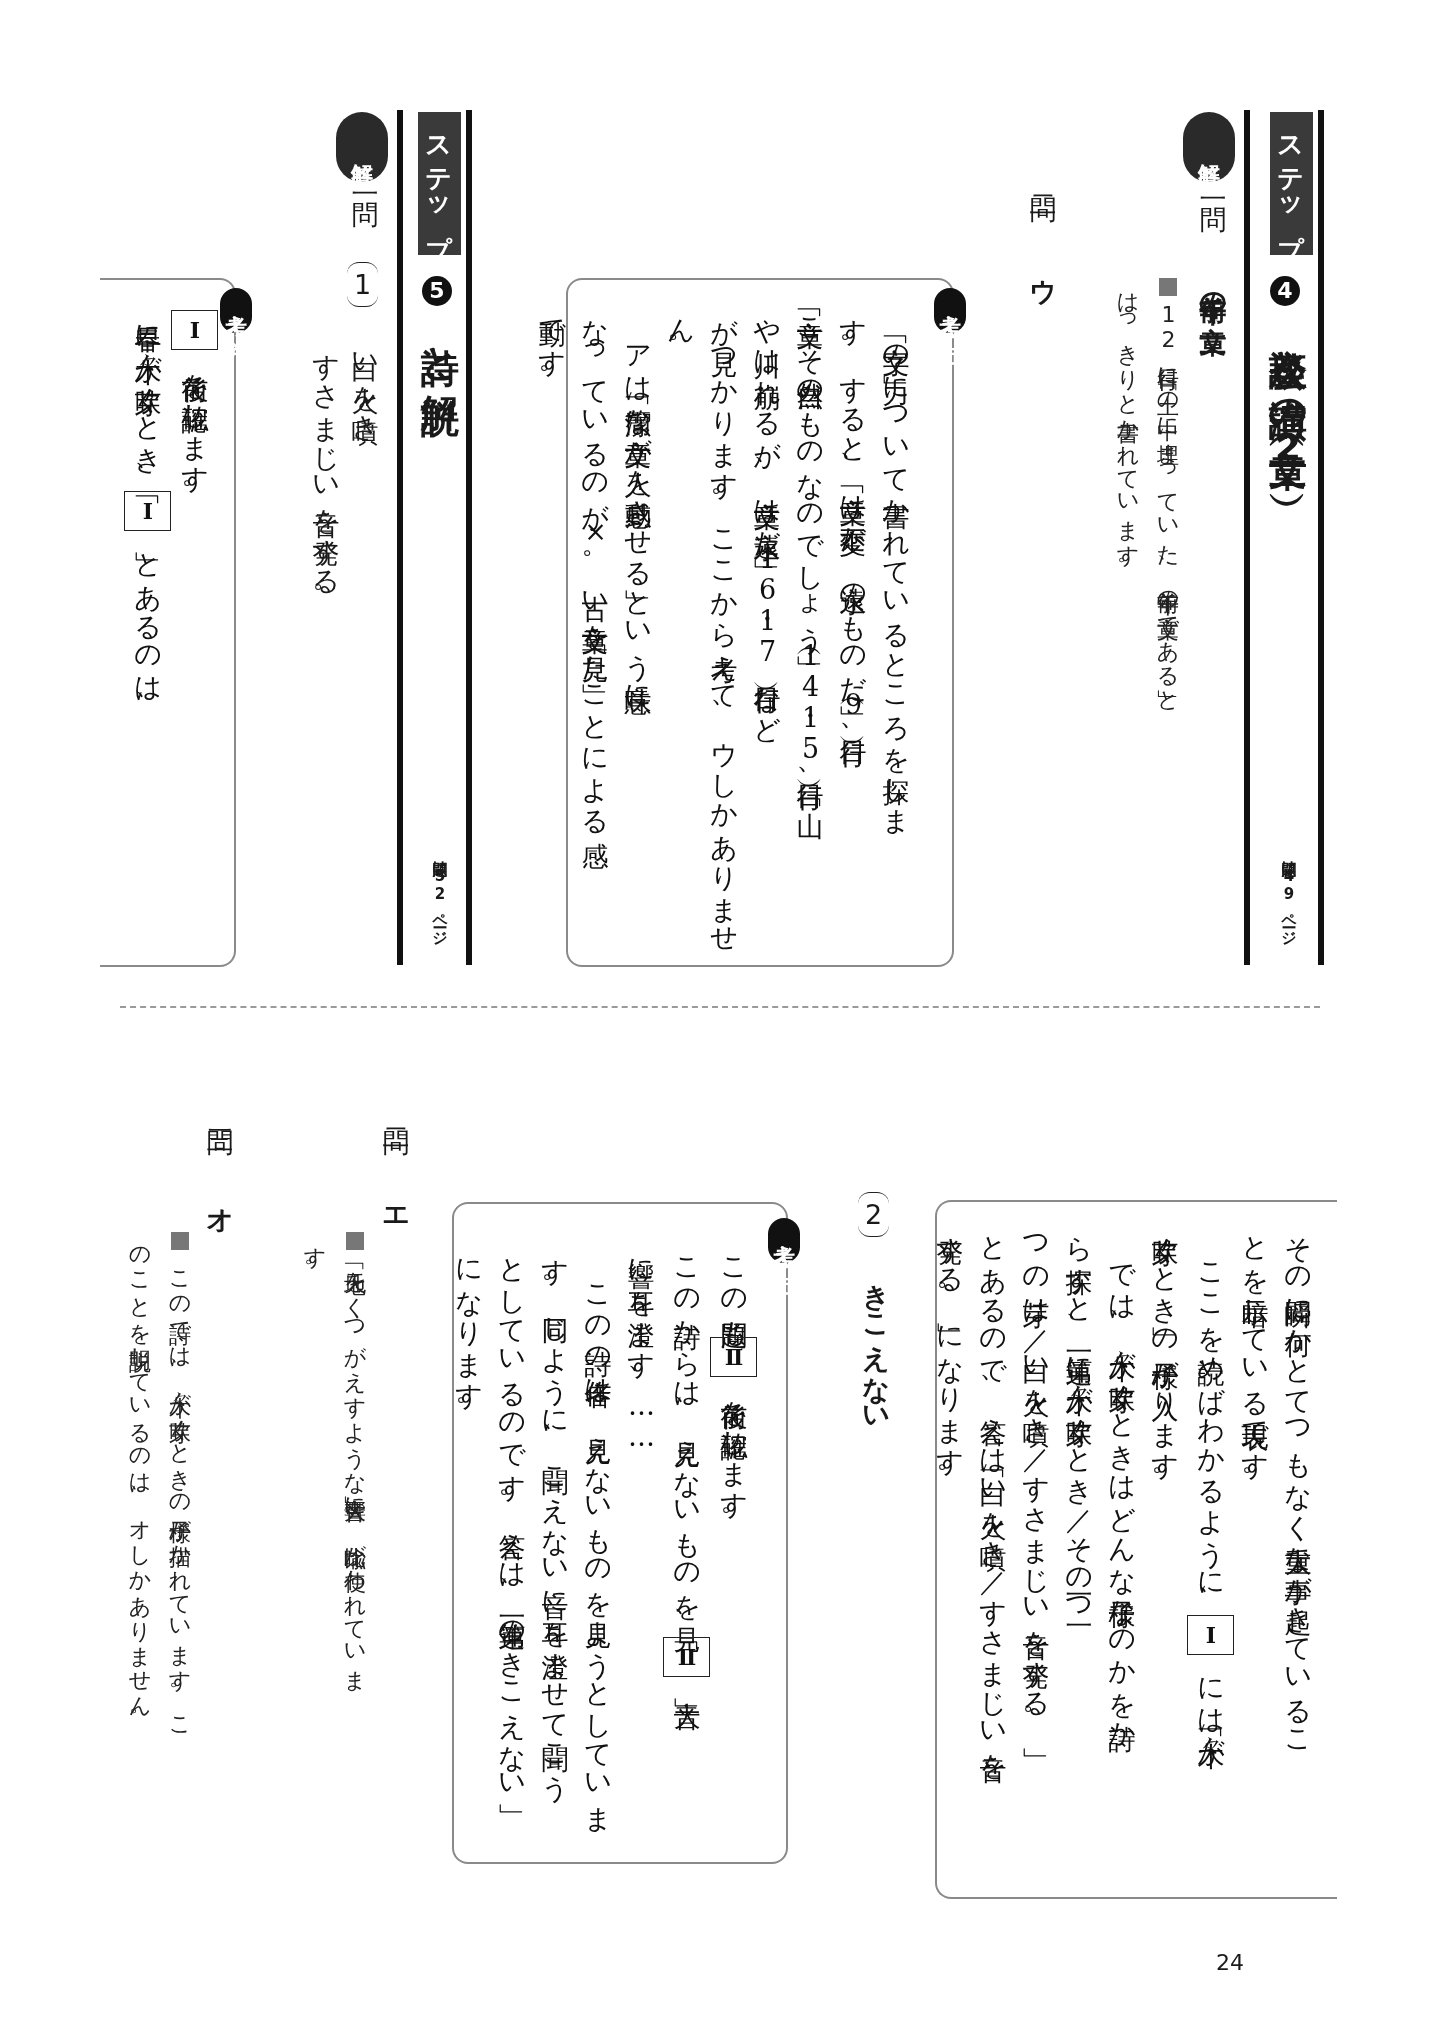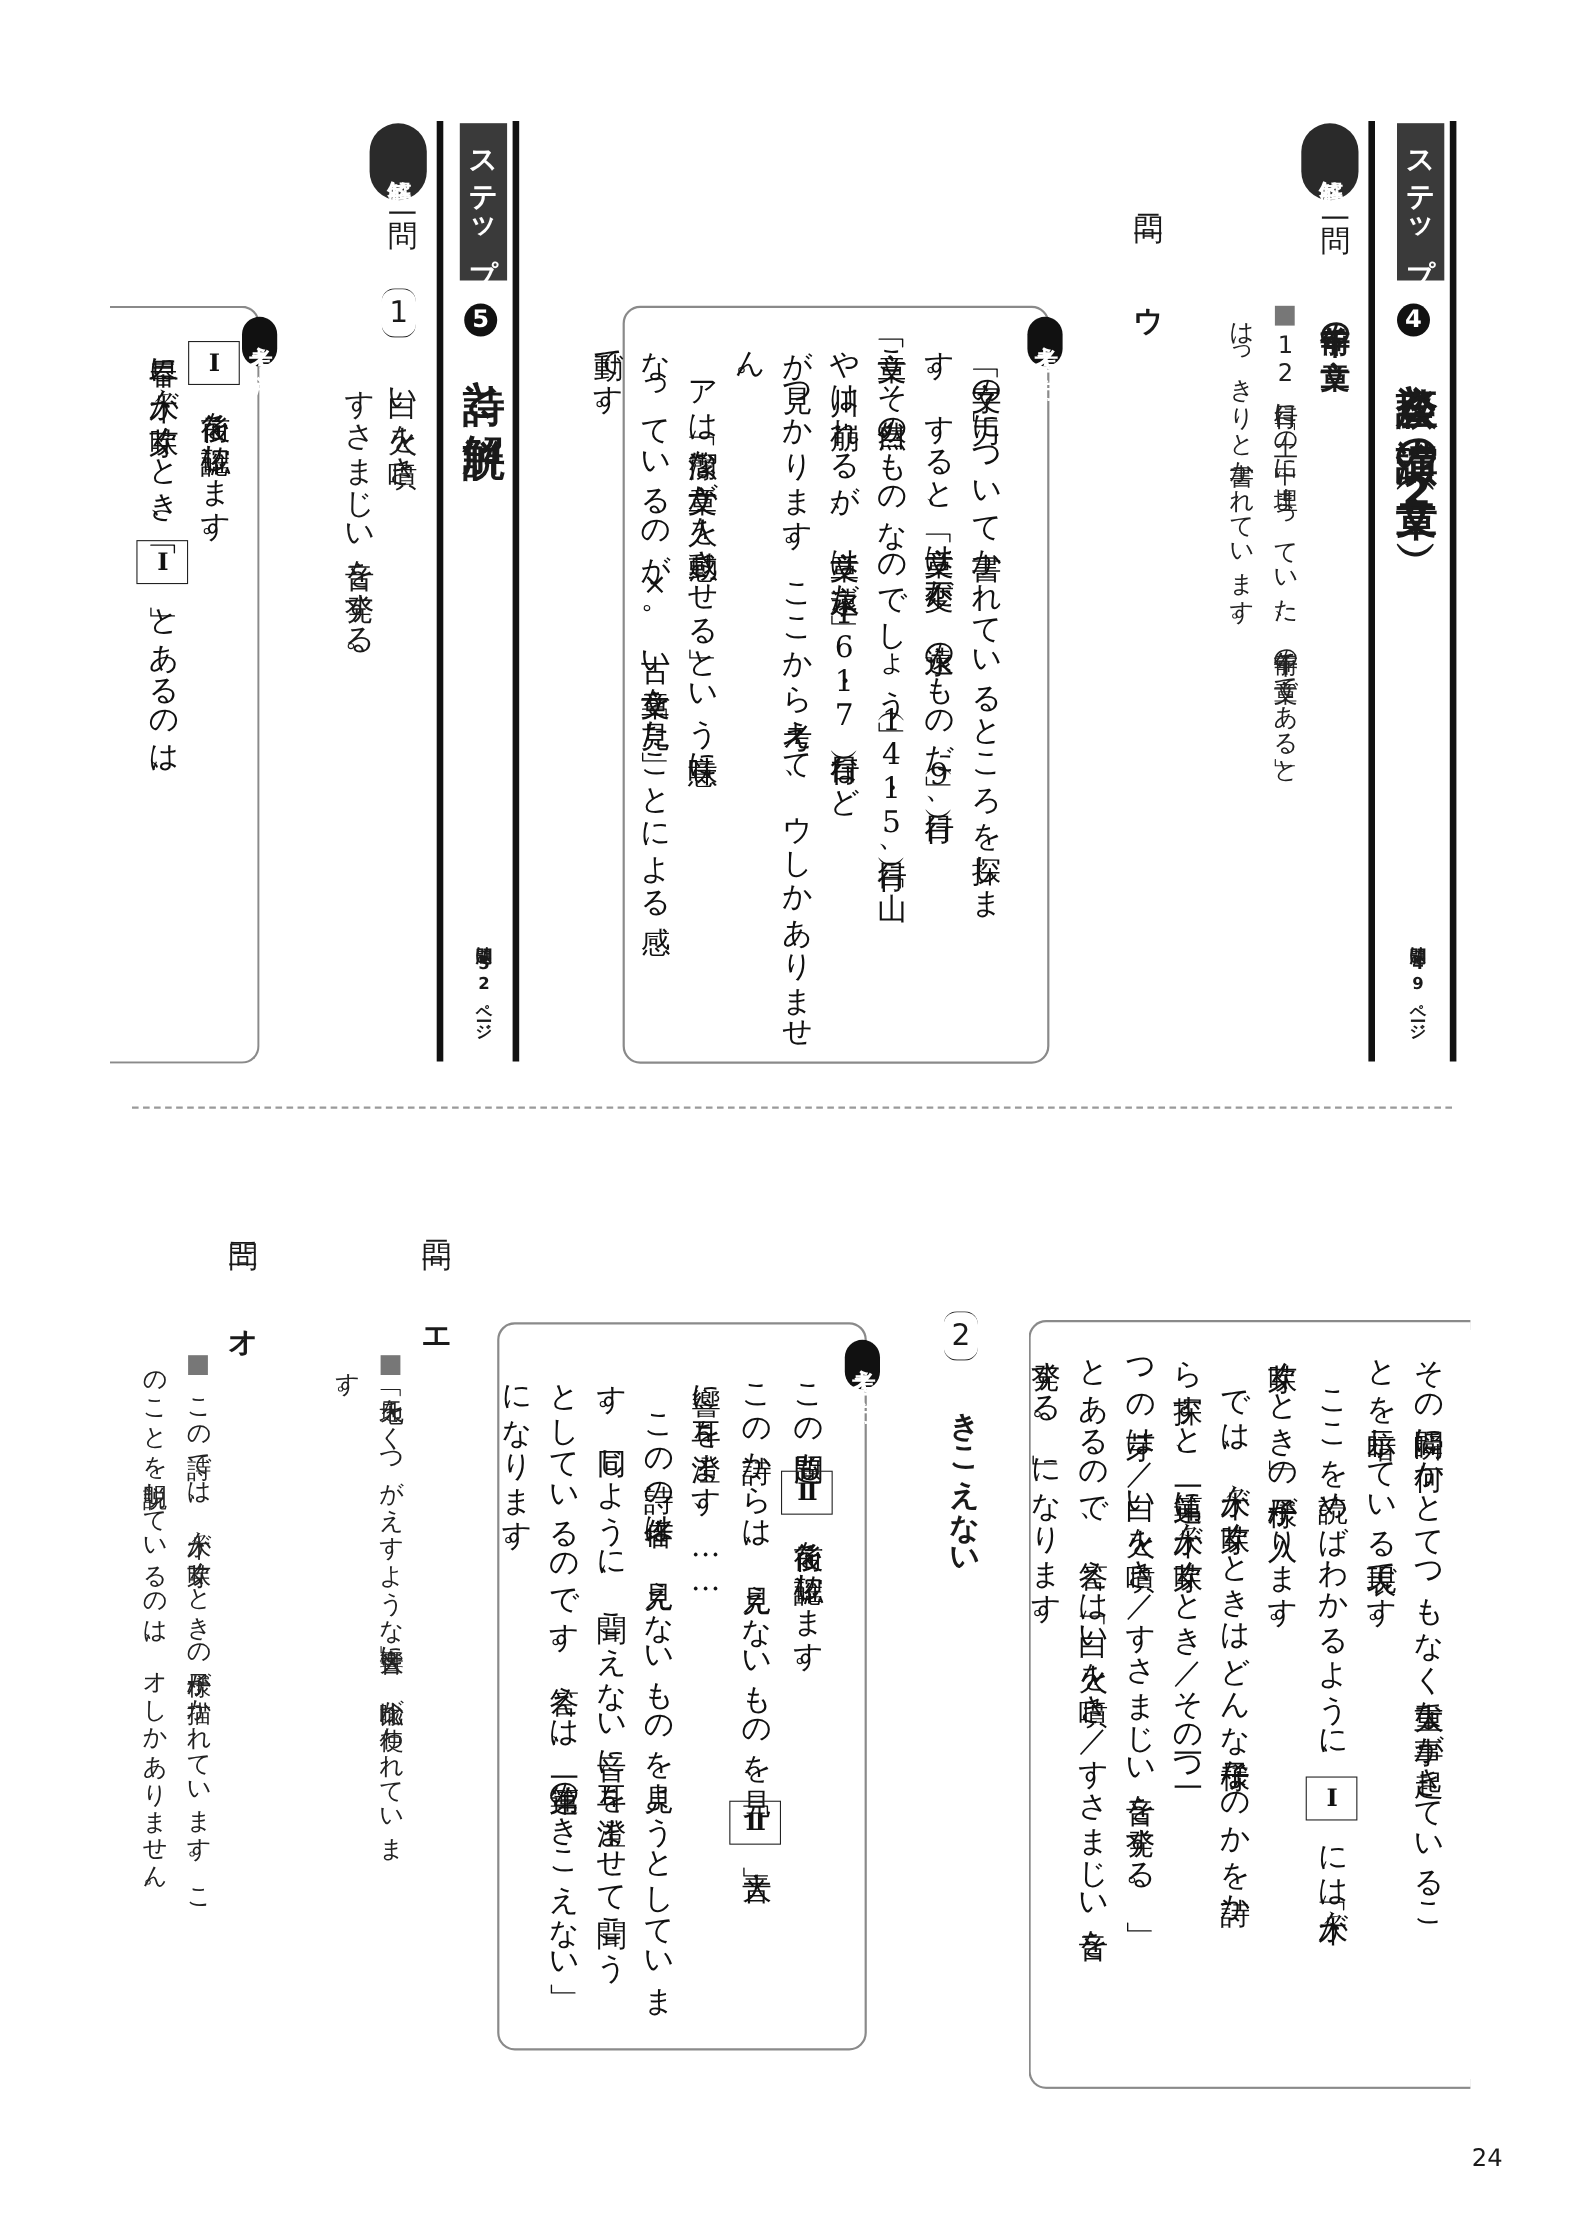--- a/index.html
+++ b/index.html
@@ -38,21 +38,21 @@
   .think-box { position:absolute; border:2px solid #8a8a8a; border-radius:16px; background:#fff; }
   .think-badge { position:absolute; background:#111; color:#fff; border-radius:18px; font-size:22px; font-weight:bold;
                  writing-mode:vertical-rl; text-orientation:upright; padding:10px 5px; line-height:1;
                  font-family:"DejaVu Sans","Liberation Sans",sans-serif; }
   .think-text { position:absolute; font-size:27px; line-height:43px; writing-mode:vertical-rl;
                 text-orientation:upright; color:#111; font-family:"DejaVu Serif","Liberation Serif",serif; }
   .bx { display:inline-block; border:1.5px solid #222; padding:6px 1px; font-weight:bold; font-size:22px;
         text-orientation:upright; margin:4px 0; }
 
   .divider { position:absolute; left:120px; top:1006px; width:1200px; border-top:2px dashed #9a9a9a; }
-  .page-no { position:absolute; left:1338px; top:1950px; font-size:22px;
+  .page-no { position:absolute; left:1216px; top:1950px; font-size:22px;
              font-family:"DejaVu Sans","Liberation Sans",sans-serif; }
   .paren-num { display:inline-block; border-top:1.5px solid #222; border-bottom:1.5px solid #222;
                border-radius:12px; padding:6px 0; }
 </style>
 </head>
 <body>
 
 <div class="rule" style="left:1318px; top:110px; height:855px;"></div>
 <div class="rule" style="left:1244px; top:110px; height:855px;"></div>
 <div class="step-tag" style="left:1270px; top:112px;">ステップ</div>

